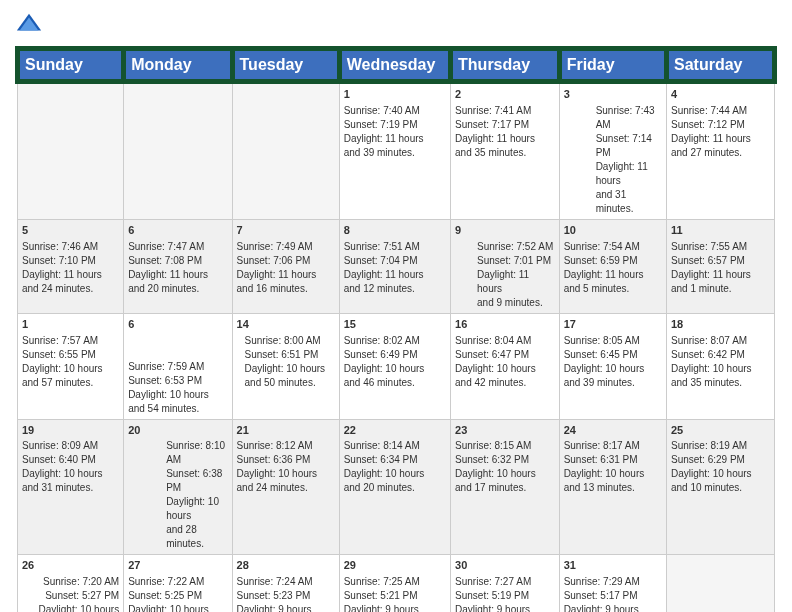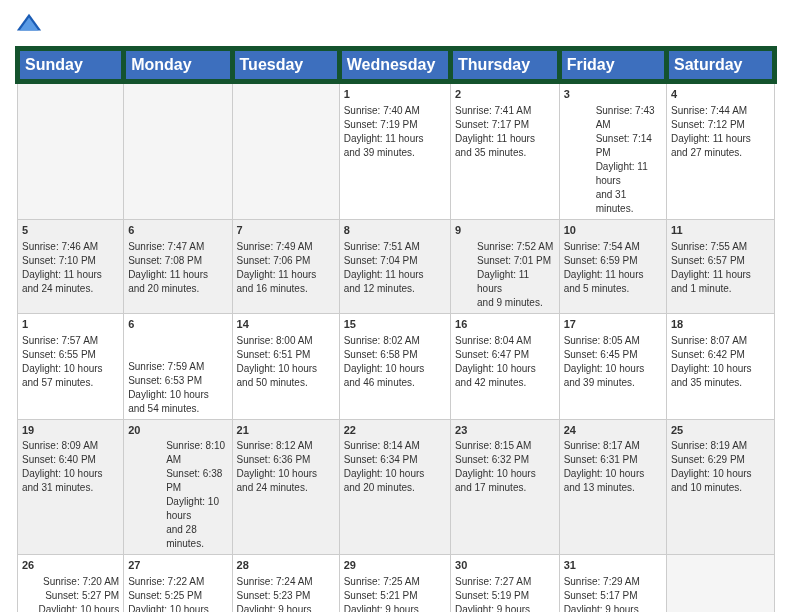--- a/index.html
+++ b/index.html
@@ -226,29 +226,29 @@
           </td>
           <td>
             <div class="day-num">6</div>
             <div class="day-info" style="white-space: pre-line; margin-top: 28px;">Sunrise: 7:59 AM
 Sunset: 6:53 PM
 Daylight: 10 hours
 and 54 minutes.</div>
           </td>
           <td>
             <div class="day-num">14</div>
-            <div class="day-info" style="white-space: pre-line;">Sunrise: 8:00 AM
+            <div class="day-info" style="white-space: pre-line; margin-left: 8px;">Sunrise: 8:00 AM
 Sunset: 6:51 PM
 Daylight: 10 hours
 and 50 minutes.</div>
           </td>
           <td>
             <div class="day-num">15</div>
             <div class="day-info" style="white-space: pre-line;">Sunrise: 8:02 AM
-Sunset: 6:58 PM
+Sunset: 6:49 PM
 Daylight: 10 hours
 and 46 minutes.</div>
           </td>
           <td>
             <div class="day-num">16</div>
             <div class="day-info" style="white-space: pre-line;">Sunrise: 8:04 AM
 Sunset: 6:47 PM
 Daylight: 10 hours
 and 42 minutes.</div>
           </td>

